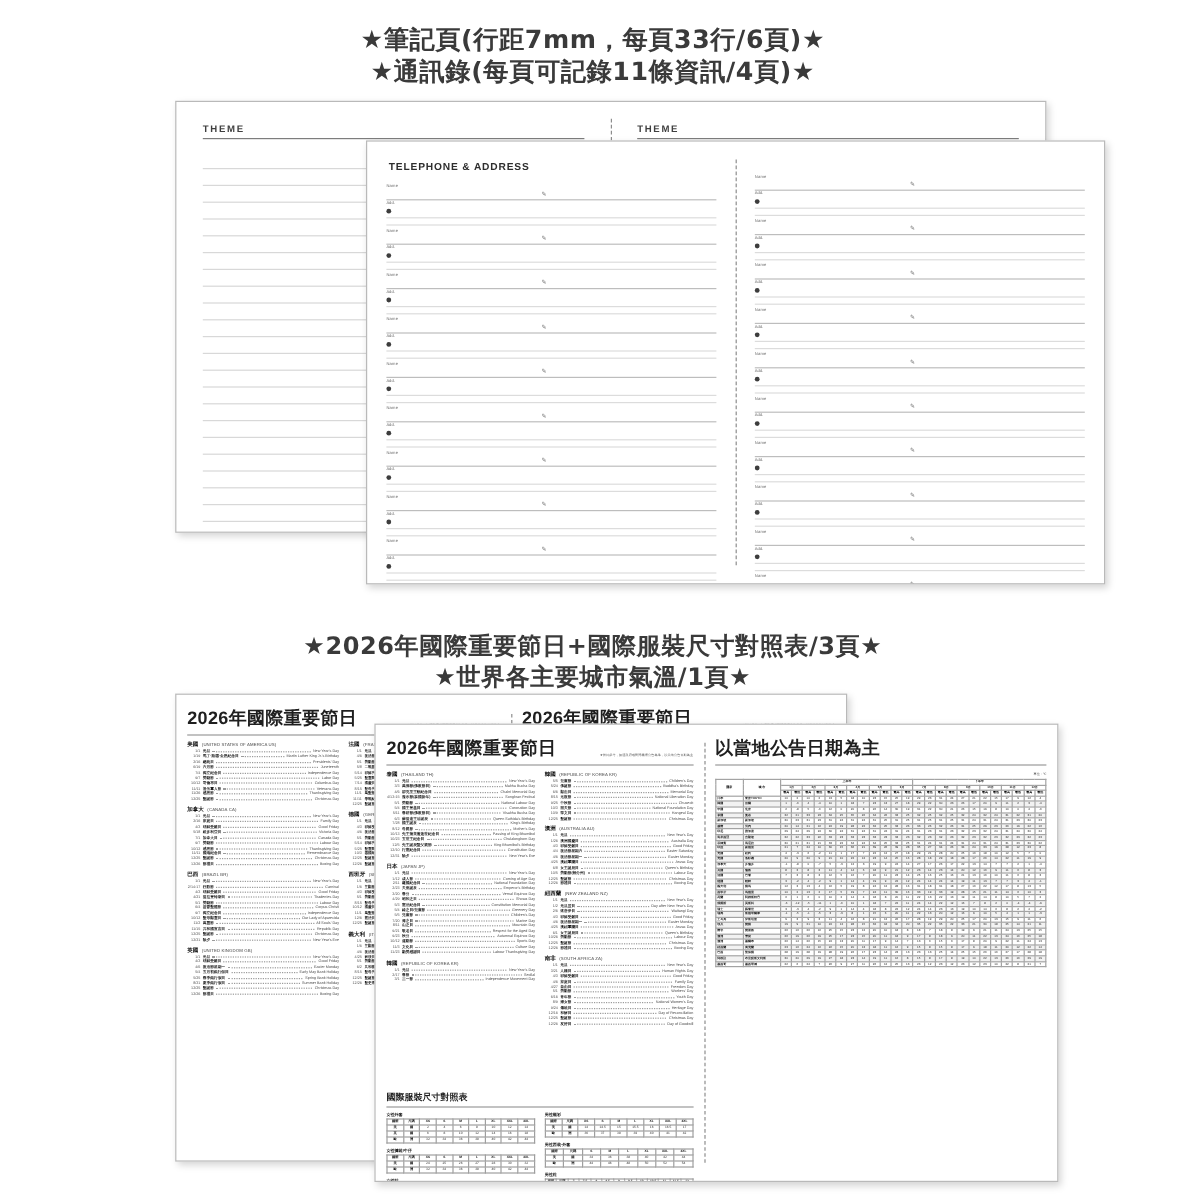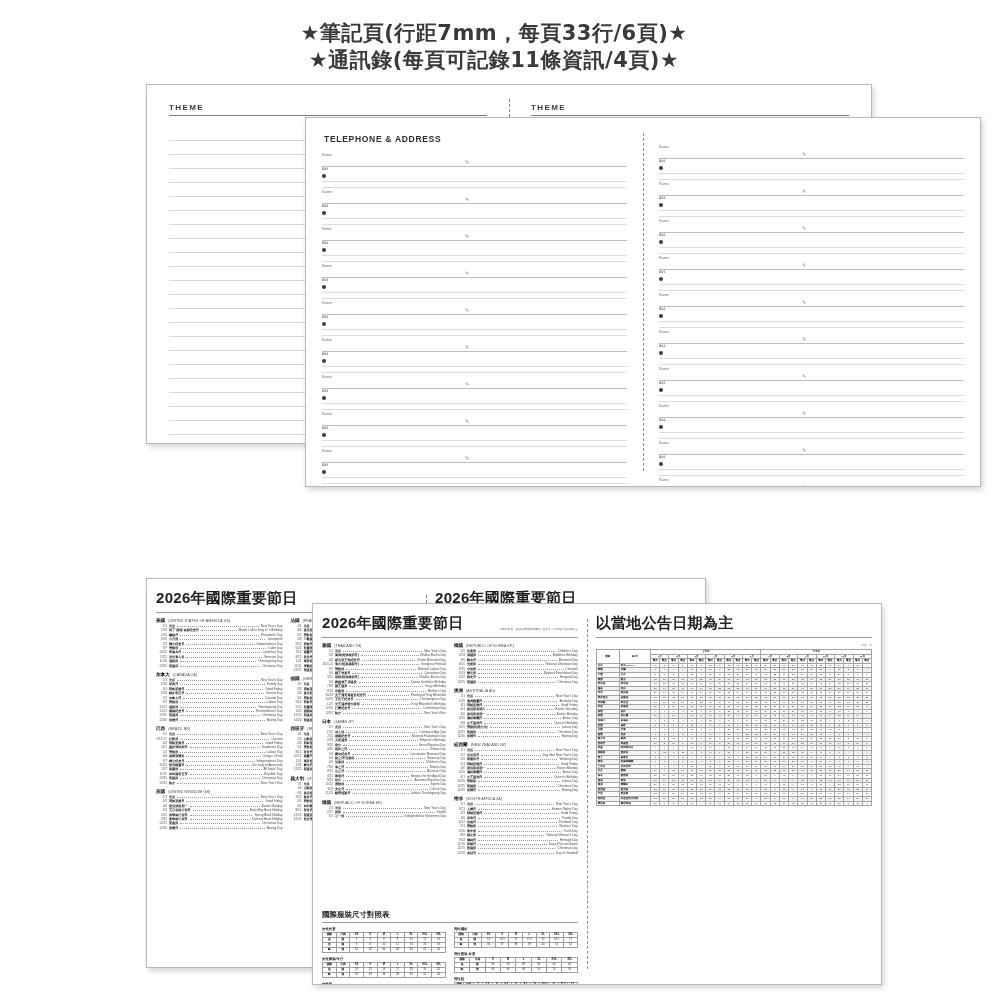--- a/index.html
+++ b/index.html
@@ -40,21 +40,21 @@
   .theme-page{padding:18px 22px 0 22px;}
   .theme-title{
     font-size:8px;letter-spacing:1.4px;color:#3f3f3f;font-weight:600;
     padding-bottom:3px;
   }
   .theme-rule{border-bottom:1px solid #7d7d7d;margin-bottom:11px;}
   .theme-lines{}
   .theme-lines i{display:block;height:13px;border-bottom:1px solid #d8d8d8;}
 
   
-  #sheet-addr{left:305px;top:117px;width:676px;height:370px;}
+  #sheet-addr{left:305px;top:117px;width:616px;height:370px;}
   #sheet-addr .fold{left:50%;}
   .addr-page{padding:14px 16px 0 16px;}
   .addr-title{
     font-size:8.5px;letter-spacing:.7px;font-weight:600;color:#2e2e2e;
     margin:2px 0 8px 2px;
   }
   .addr-entry{margin-bottom:2px;}
   .addr-row{position:relative;height:15px;}
   .addr-row .lbl{
     position:absolute;left:0;top:1px;font-size:3.4px;color:#6a6a6a;
@@ -450,20 +450,24 @@
           <div class="addr-entry">
             <div class="addr-row">
               <span class="lbl">Name</span>
               <span class="pen">✎</span>
             </div>
           </div>
         </div>
     </div>
   </div>
 
+  <div class="heading" id="head-bottom">
+    <span class="h-line">★2026年國際重要節日+國際服裝尺寸對照表/3頁★</span>
+    <span class="h-line">★世界各主要城市氣溫/1頁★</span>
+  </div>
 
   <div class="sheet" id="sheet-holiday-back">
     <div class="fold"></div>
     <div class="halfpage doc-page" style="left:0;width:50%;">
       <div class="doc-head">
         <div class="doc-title">2026年國際重要節日</div>
         <div class="doc-note">★假日參考，如遇政府或民間機構公告為準，以當地公告日期為主</div>
       </div>
       <div class="doc-rule"></div>
       <div class="cols2">

